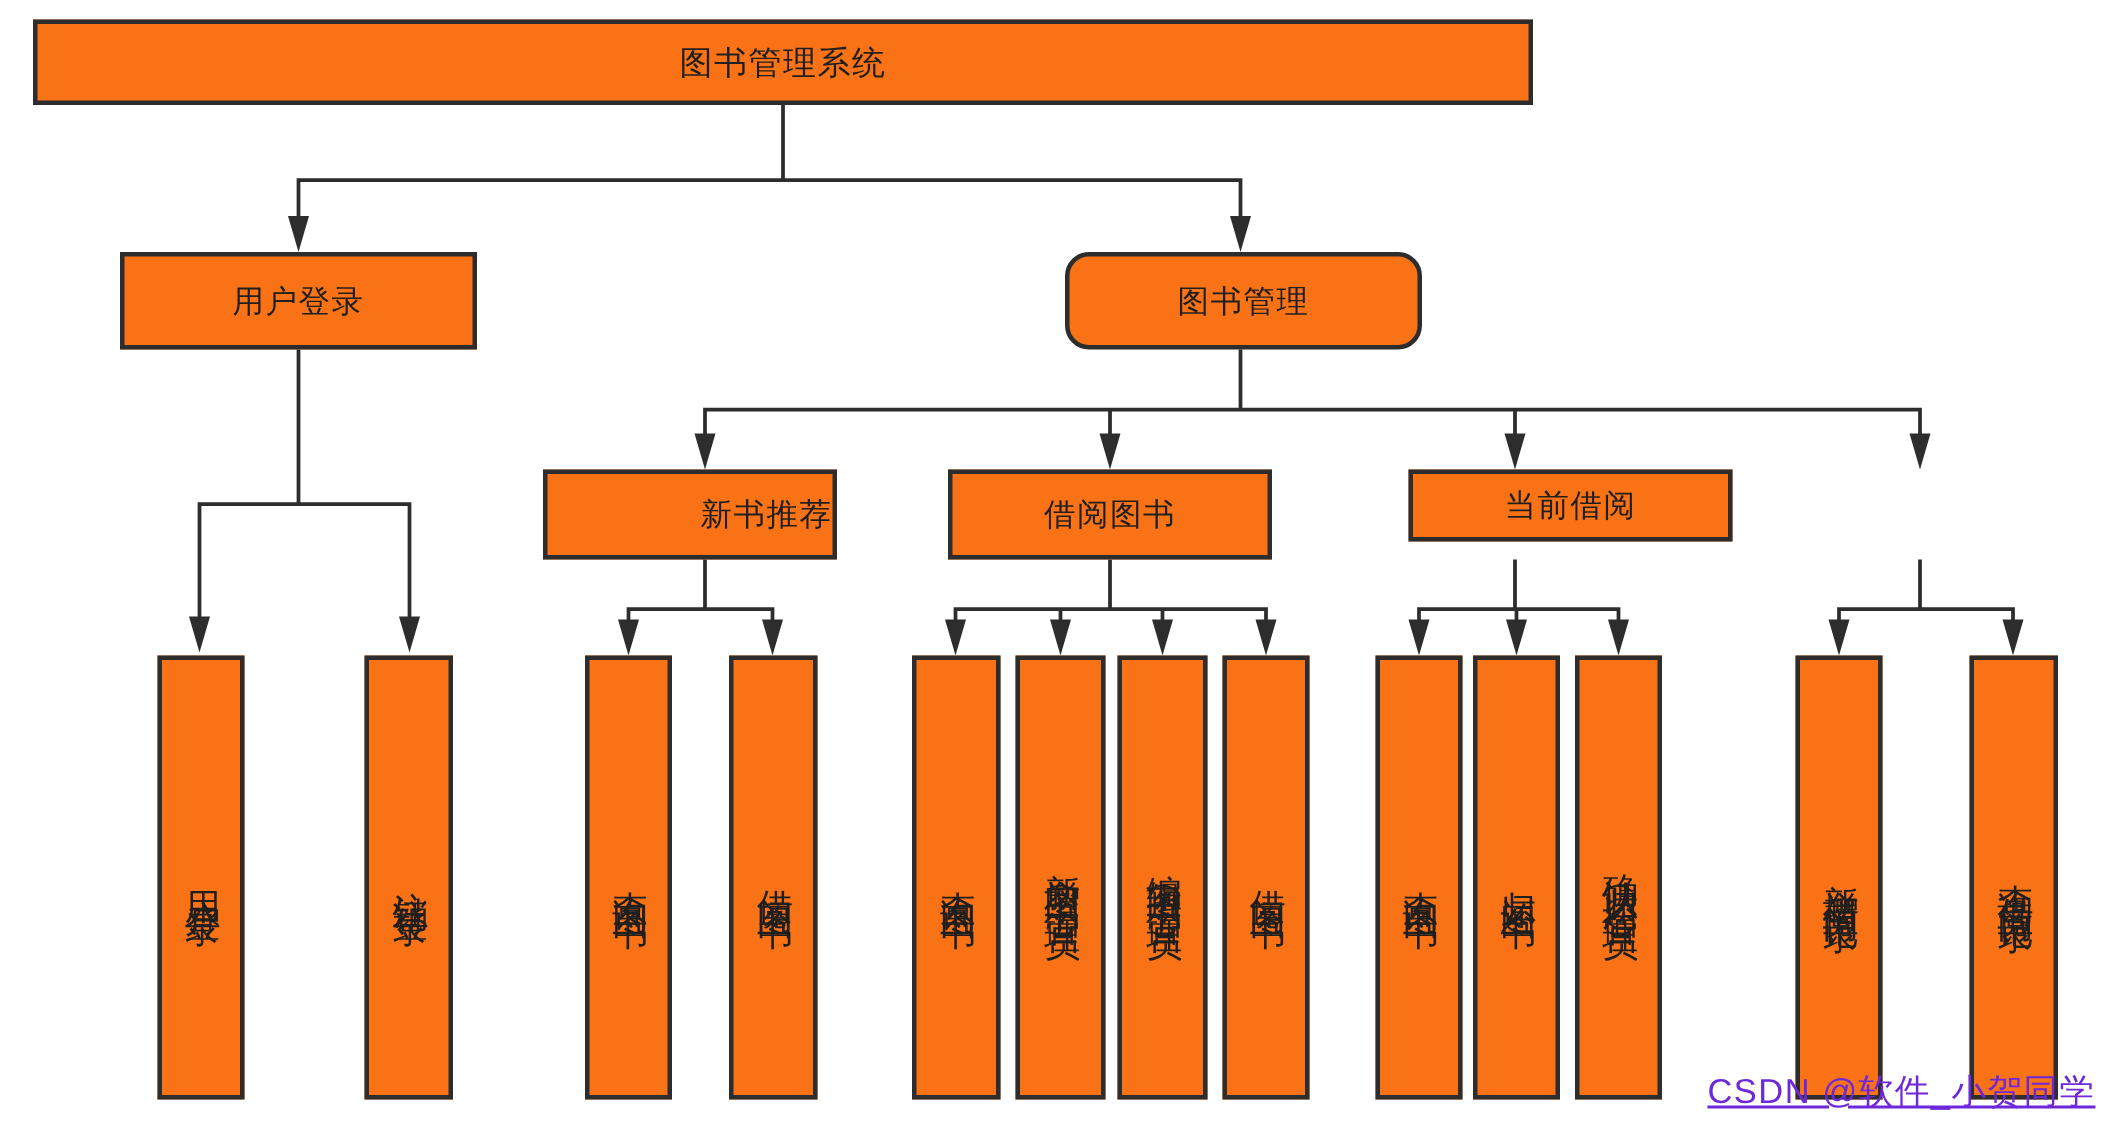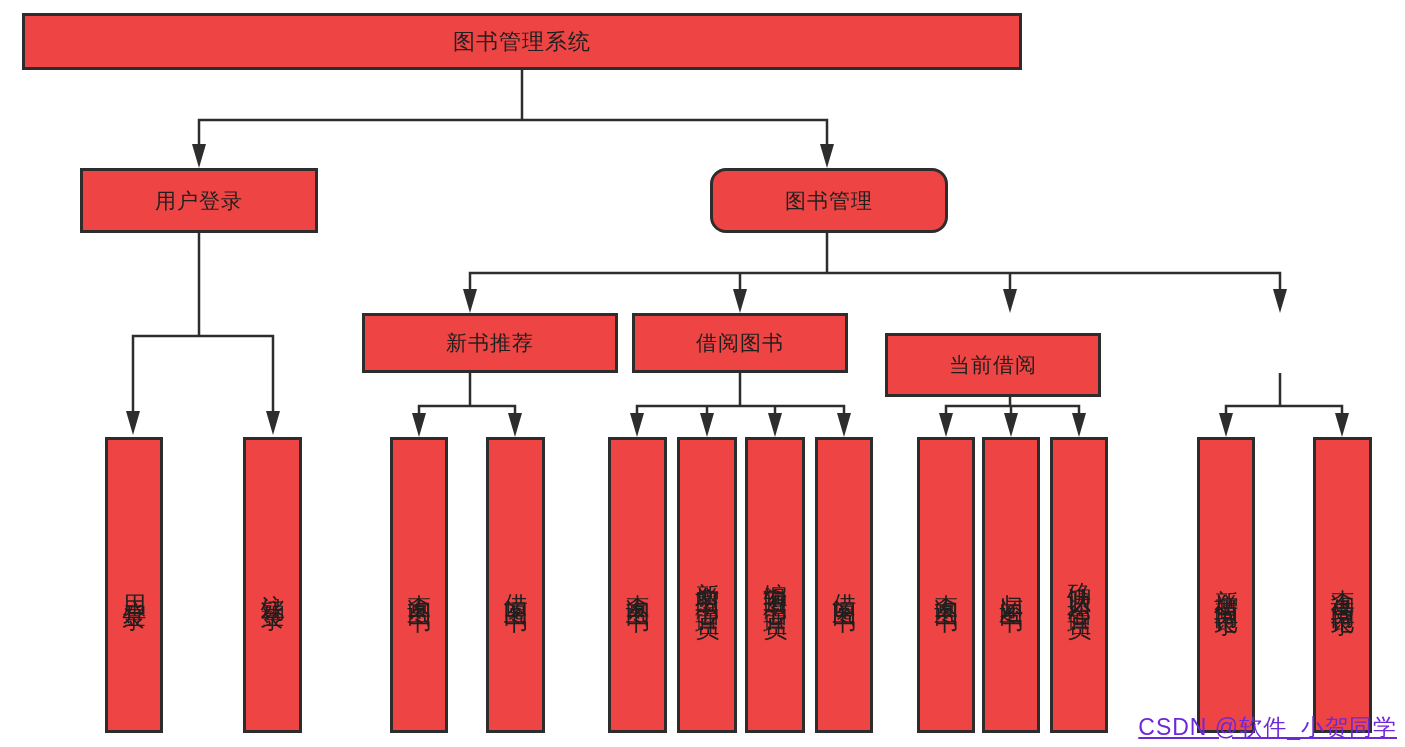--- a/index.html
+++ b/index.html
@@ -14,21 +14,21 @@
   .connector-layer {
     position: absolute;
     left: 0; top: 0;
     width: 1405px; height: 747px;
     pointer-events: none;
   }
   .node {
     position: absolute;
     box-sizing: border-box;
     border: 3px solid #2d2d2d;
-    background: #ef4444;
+    background: #f97316;
     color: #1f1f1f;
     display: flex;
     align-items: center;
     justify-content: center;
     text-align: center;
   }
   .h-node { font-size: 21px; letter-spacing: 1px; }
   .root-node { font-size: 22px; letter-spacing: 1px; }
   .v-node span {
     writing-mode: vertical-rl;
@@ -117,27 +117,27 @@
     <span>图书管理系统</span>
   </div>
 
   <div class="node h-node" style="left:80px; top:168px; width:238px; height:65px;">
     <span>用户登录</span>
   </div>
   <div class="node h-node" style="left:710px; top:168px; width:238px; height:65px;border-radius:16px;">
     <span>图书管理</span>
   </div>
 
-  <div class="node h-node" style="left:362px; top:313px; width:256px; height:60px;">
+  <div class="node h-node" style="left:362px; top:313px; width:196px; height:60px;justify-content:flex-end;">
     <span>新书推荐</span>
   </div>
   <div class="node h-node" style="left:632px; top:313px; width:216px; height:60px;">
     <span>借阅图书</span>
   </div>
-  <div class="node h-node" style="left:885px; top:313px; width:216px; height:64px;margin-top:20px;">
+  <div class="node h-node" style="left:939px; top:313px; width:216px; height:48px;">
     <span>当前借阅</span>
   </div>
 
   <div class="node v-node" style="left:105px; top:437px; width:58px; height:296px;">
     <span>用户登录</span>
   </div>
   <div class="node v-node" style="left:243px; top:437px; width:59px; height:296px;">
     <span>注销登录</span>
   </div>
 

